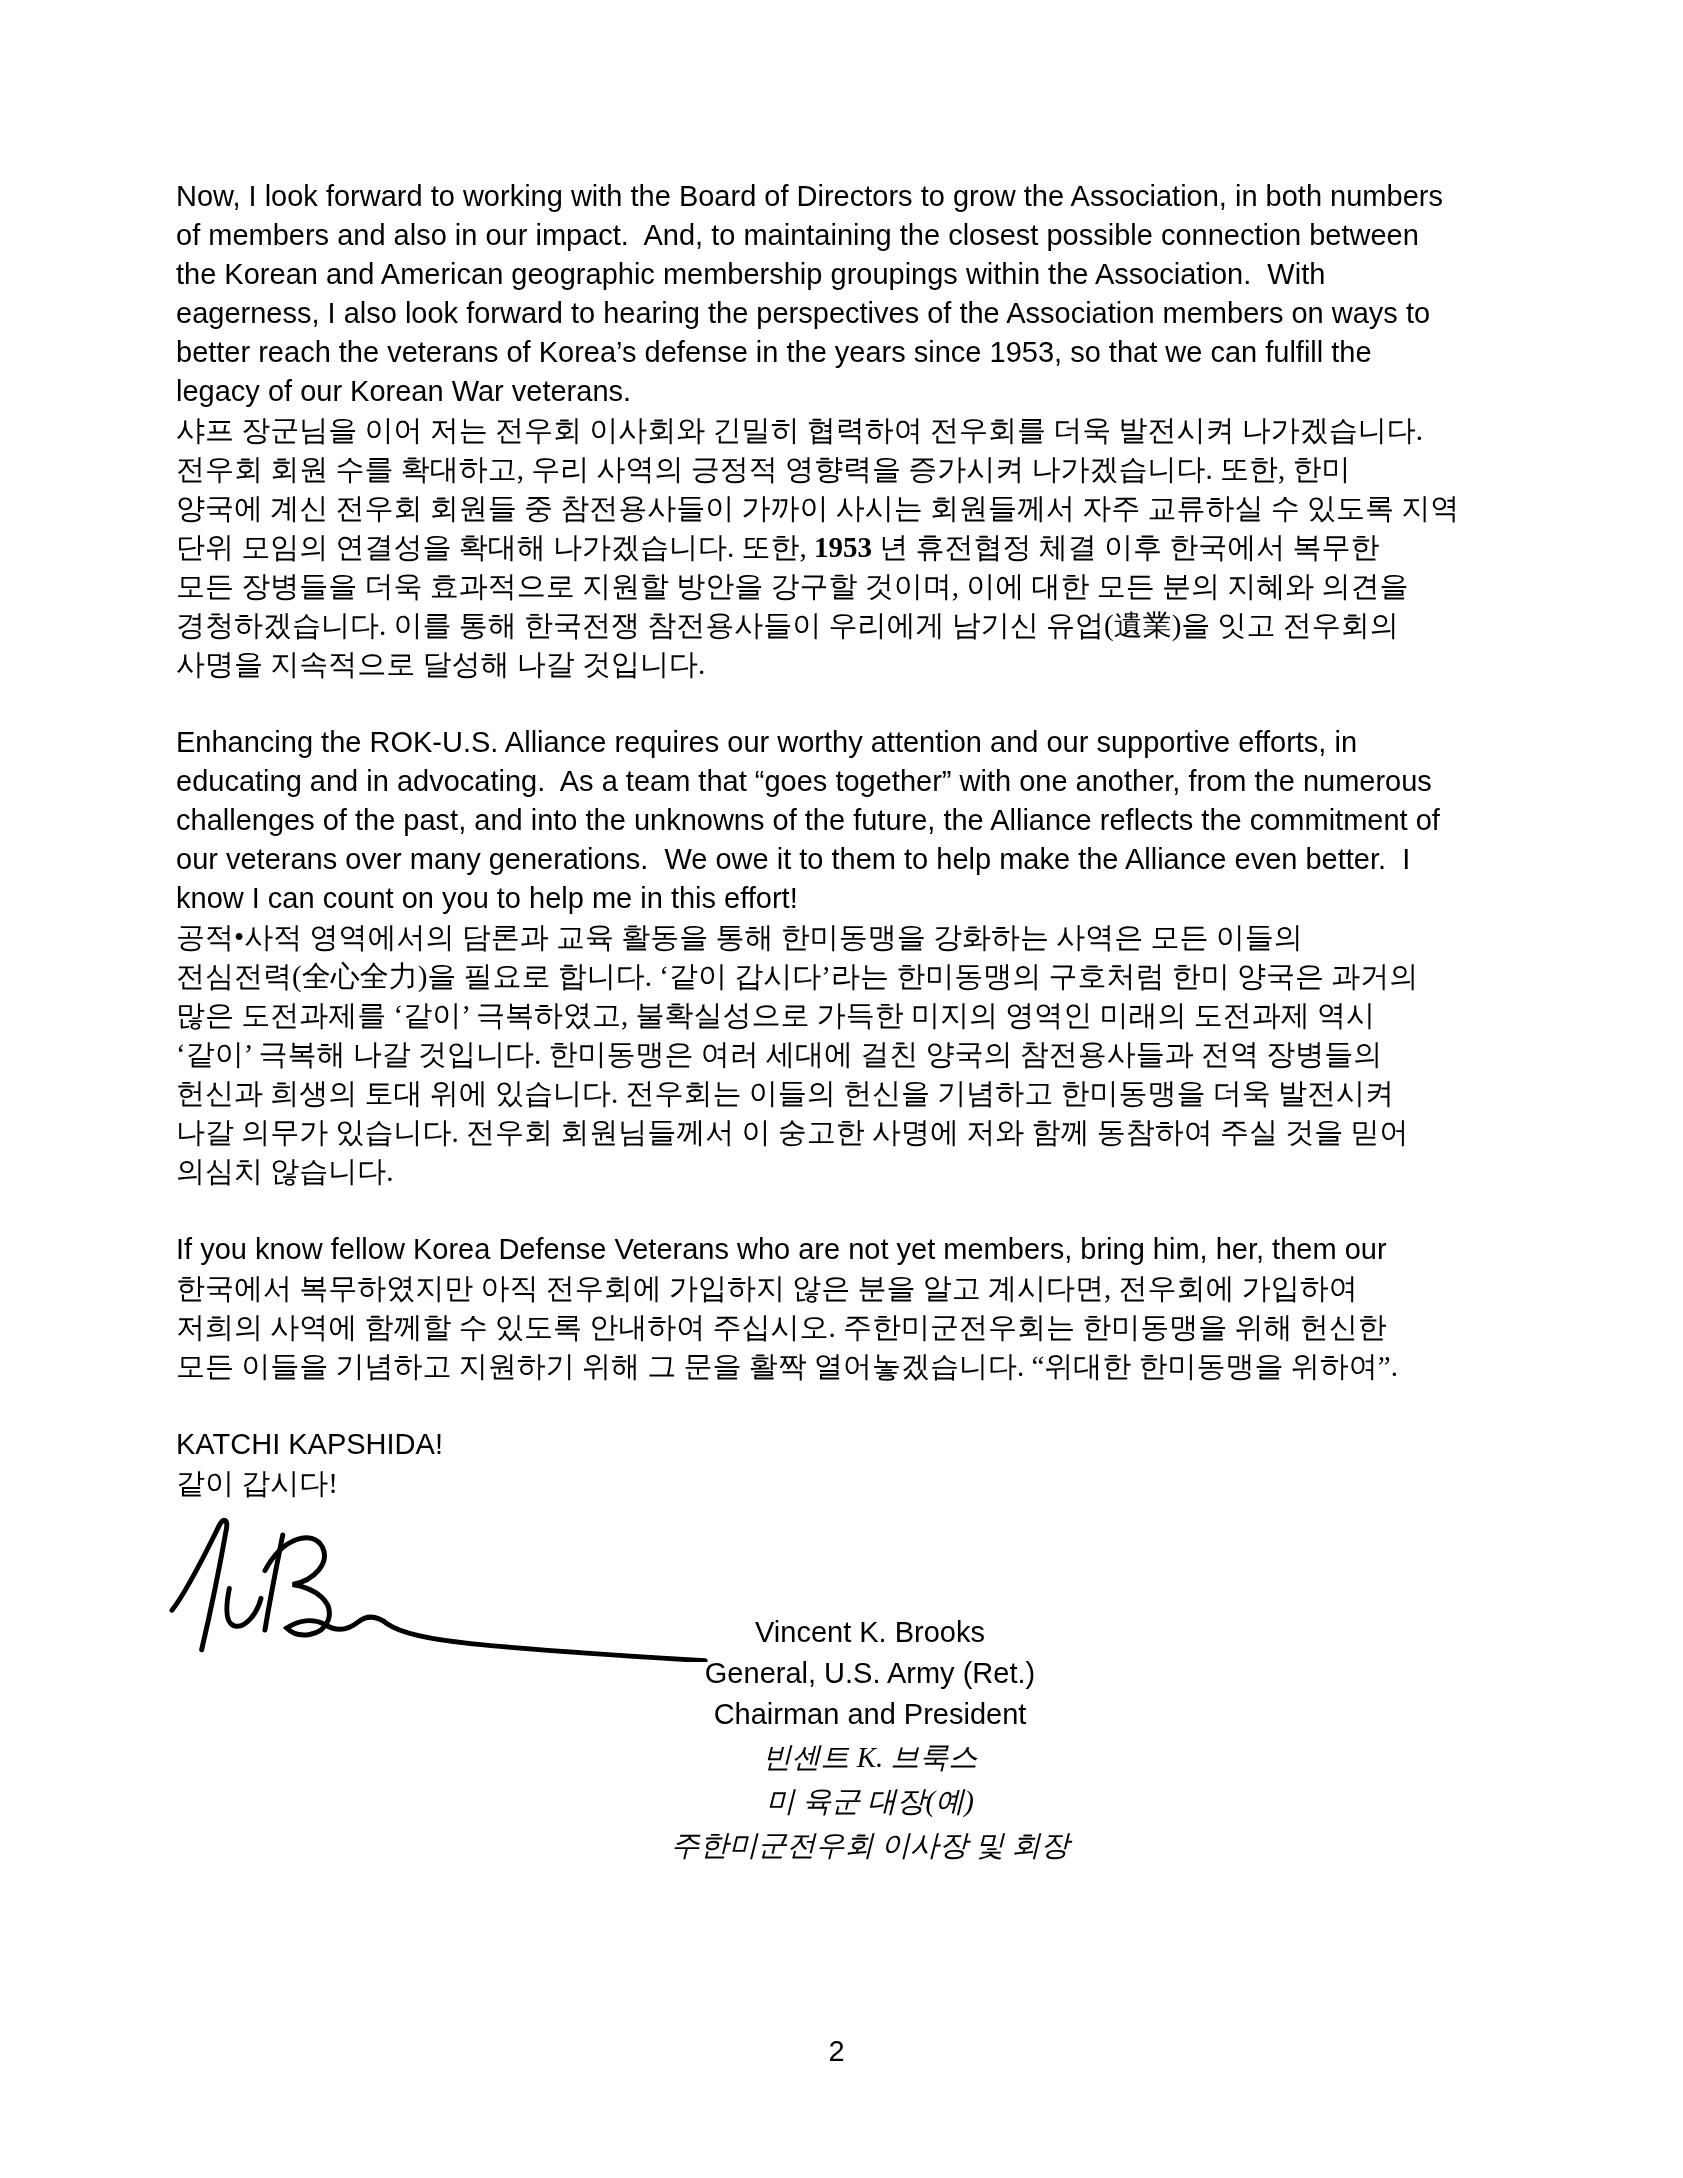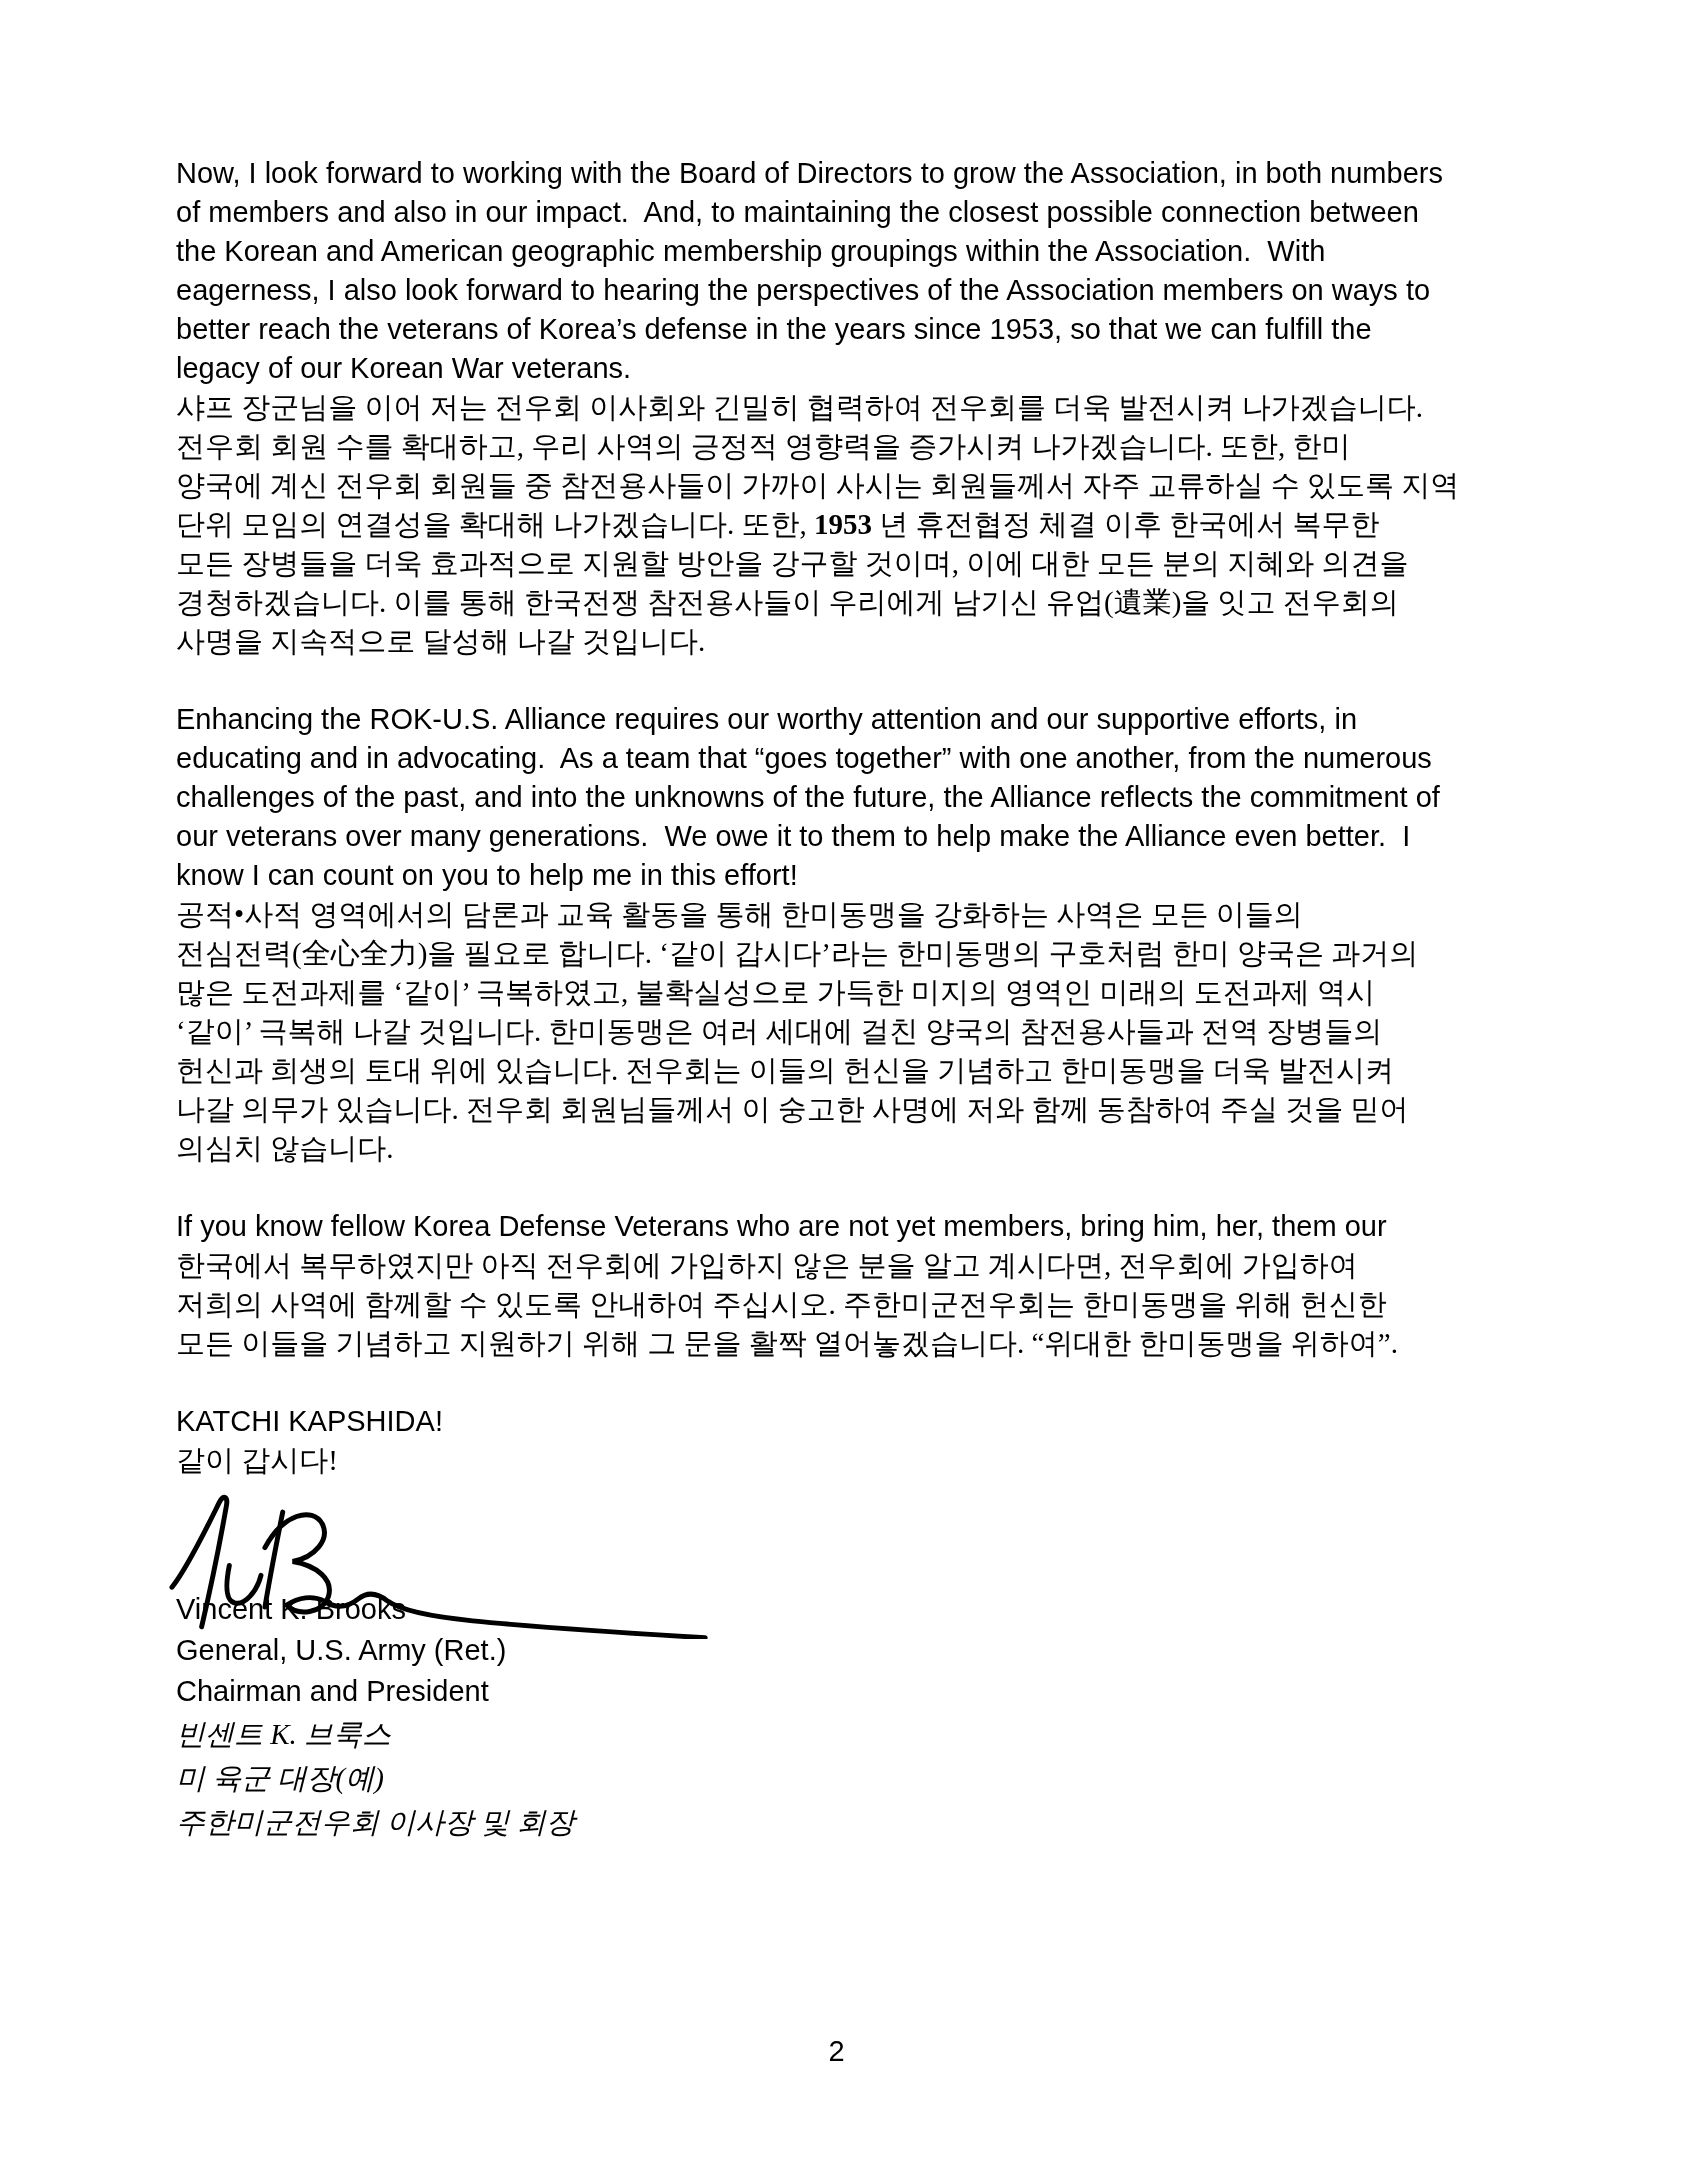--- a/index.html
+++ b/index.html
@@ -9,21 +9,21 @@
     color: #000;
     position: relative;
     overflow: hidden;
   }
   .page {
     position: absolute; inset: 0;
     background: #fff;
   }
   .content {
     position: absolute;
-    left: 176px; top: 154px; right: 119px;
+    left: 176px; top: 177px; right: 119px;
   }
   .paragraph { margin: 0 0 39px 0; }
   .paragraph:last-child { margin-bottom: 0; }
   .line {
     font-size: 29px;
     line-height: 39px;
     white-space: pre;
     letter-spacing: 0px;
   }
   .line.ko {
@@ -33,20 +33,21 @@
 
   .signature-block { margin-top: 10px; }
   .sig-svg {
     display: block;
     margin: 4px 0 -50px -10px;
   }
   .sig-line {
     font-size: 29px;
     line-height: 41px;
     white-space: pre;
+    text-align: center;
   }
   .sig-line.ko { font-family: "Liberation Serif", serif; line-height: 44px; font-style: italic; }
 
   .page-footer {
     position: absolute;
     left: 0; right: 10px;
     top: 2032px;
     text-align: center;
     font-size: 29px;
     line-height: 39px;

